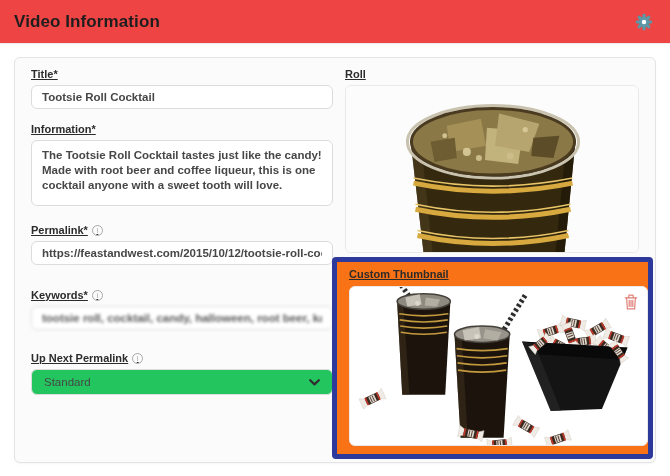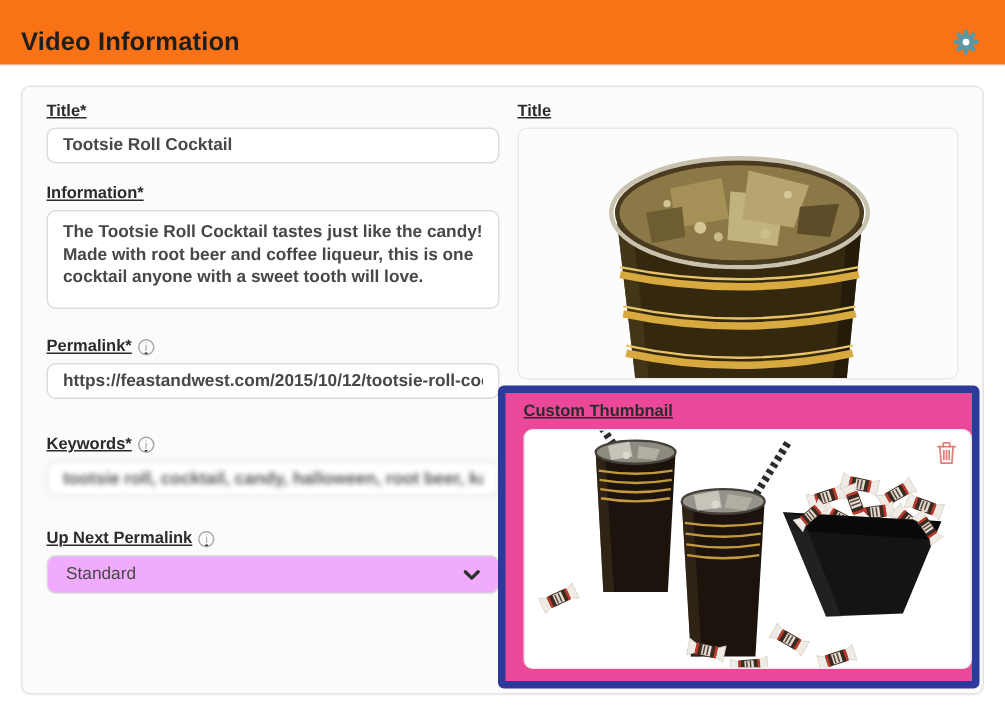--- a/index.html
+++ b/index.html
@@ -6,24 +6,24 @@
   html, body { width: 670px; height: 476px; overflow: hidden; }
   body {
     font-family: "Liberation Sans", sans-serif;
     background: #ffffff;
     color: #2e2e2e;
   }
 
   
   .header {
     height: 44px;
-    background: #f97316;
+    background: #ef4444;
     border-bottom: 1px solid #ebebeb;
     display: flex;
-    align-items: center;
+    align-items: flex-start;
     justify-content: space-between;
     padding: 12px 16px 0 14px;
   }
   .header h1 {
     font-size: 17px;
     font-weight: 700;
     color: #1e1e1e;
     letter-spacing: .1px;
   }
   .gear-btn { width: 20px; height: 20px; cursor: pointer; display: flex; align-items: center; justify-content: center; }
@@ -93,21 +93,21 @@
     resize: none;
     line-height: 15px;
   }
   .blurred { filter: blur(1.7px); color: #5a5a5a; }
 
   .select {
     width: 100%;
     height: 26px;
     border: 1px solid #dcdcdc;
     border-radius: 6px;
-    background: #f0abfc;
+    background: #22c55e;
     padding: 0 12px;
     font-size: 11.5px;
     color: #474747;
     display: flex;
     align-items: center;
     justify-content: space-between;
     cursor: pointer;
   }
 
   
@@ -118,21 +118,21 @@
     border-radius: 6px;
     overflow: hidden;
   }
   .preview-box svg { display: block; width: 100%; height: 100%; }
 
   .thumb-wrap {
     margin: 4px -14px 0 -13px;
     border: 5px solid #2d3a9b;
     border-radius: 4px;
     padding: 6px 0 8px 12px;
-    background: #ec4899;
+    background: #f97316;
   }
   .thumb-box {
     position: relative;
     height: 160px;
     background: #ffffff;
     border: 1px solid #e9e9e9;
     border-radius: 6px;
     overflow: hidden;
   }
   .thumb-box svg.art { display: block; width: 100%; height: 100%; }
@@ -203,21 +203,21 @@
         <span>Standard</span>
         <svg width="11" height="7" viewBox="0 0 11 7">
           <polyline points="1.2,1.2 5.5,5.4 9.8,1.2" fill="none" stroke="#2f2f2f" stroke-width="2.2" stroke-linecap="round" stroke-linejoin="round"></polyline>
         </svg>
       </div>
     </div>
   </div>
 
   <div class="col-right">
 
-    <div class="lbl">Title</div>
+    <div class="lbl">Roll</div>
 
     <div class="preview-box">
       <svg viewBox="0 0 290 166" preserveAspectRatio="xMidYMid slice">
         <rect width="290" height="166" fill="#fcfcfc"></rect>
 
         <path d="M64,54 L77,166 L217,166 L228,54 Z" fill="#34290f"></path>
         <path d="M64,54 L77,166 L86,166 L74,54 Z" fill="#4a3c1c" opacity=".7"></path>
         <path d="M228,54 L217,166 L208,166 L219,54 Z" fill="#201806" opacity=".8"></path>
 
         <path d="M67,92 Q146,108 225,92" stroke="#e8c468" stroke-width="1.6" fill="none"></path>

